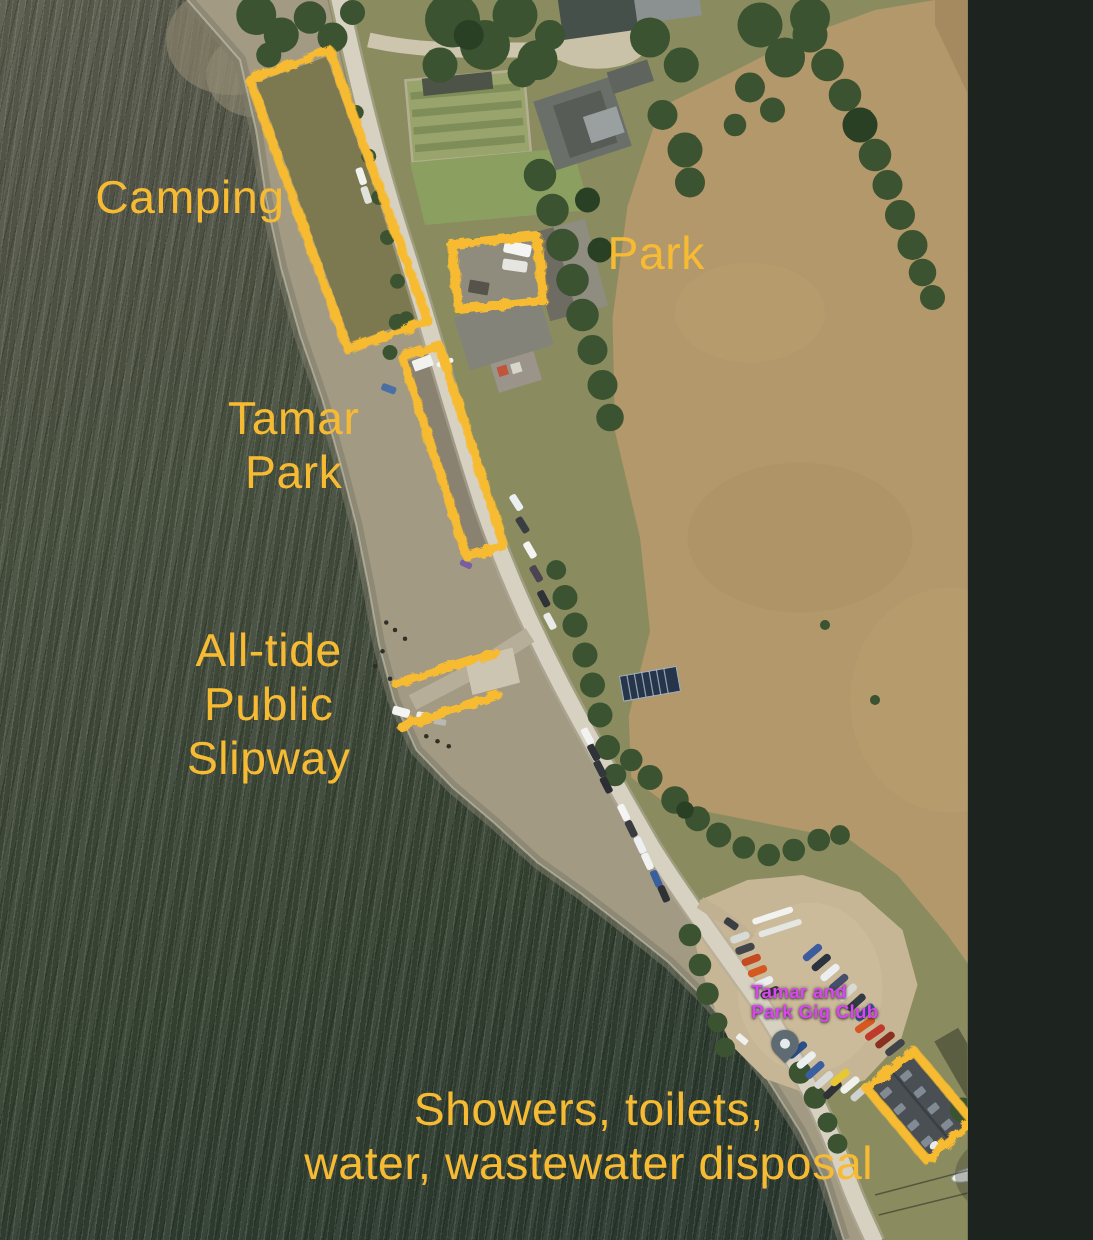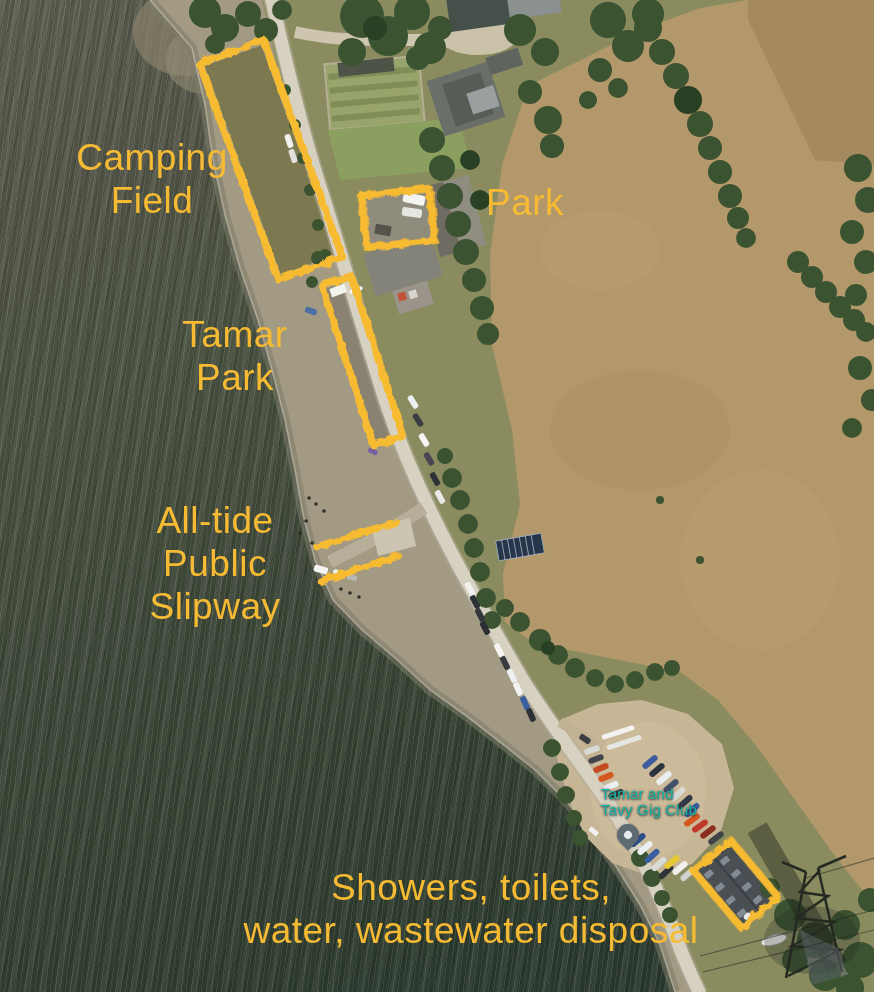--- a/index.html
+++ b/index.html
@@ -1,36 +1,36 @@
 <!DOCTYPE html>
 <html style="--annot: #F7BB33;"><head>
 <meta charset="utf-8">
 <style>
   html,body{margin:0;padding:0;background:#1d241f;}
-  .stage{position:relative;width:874px;height:992px;overflow:hidden;
-         font-family:"Liberation Sans",sans-serif;}
+  .stage{position:relative;width:730px;height:992px;overflow:hidden;
+         font-family:"Liberation Sans",sans-serif;padding-left:44px;}
   
   .water{position:absolute;inset:0;
     background:
       repeating-linear-gradient(97deg, rgba(225,228,210,0.10) 0 1px, rgba(0,0,0,0) 1px 5px),
       repeating-linear-gradient(104deg, rgba(0,0,0,0.14) 0 1px, rgba(0,0,0,0) 1px 7px),
       repeating-linear-gradient(100deg, rgba(255,255,255,0.05) 0 6px, rgba(0,0,0,0.03) 6px 15px),
       linear-gradient(158deg,#5a5c4d 0%, #515446 15%, #48503f 32%, #3e4839 50%, #344131 68%, #2c3a2e 84%, #293730 100%);
   }
   .maplayer,.annotlayer{position:absolute;left:0;top:0;}
   
   .ann-shape{stroke:var(--annot,#F7BB33);fill:none;stroke-width:7.5;
              stroke-linejoin:round;stroke-linecap:round;}
   
   .annot{position:absolute;color:var(--annot,#F7BB33);font-size:37px;line-height:43px;
          text-align:center;font-weight:400;letter-spacing:0.5px;}
   .annot span{display:block;white-space:nowrap;}
   
-  .poi-label{position:absolute;left:601px;top:786px;color:#14b8a6;font-size:15px;
-             line-height:15.5px;font-weight:normal;letter-spacing:0.2px;
+  .poi-label{position:absolute;left:601px;top:786px;color:#d946ef;font-size:15px;
+             line-height:15.5px;font-weight:bold;letter-spacing:0.2px;
              text-shadow:0 1px 2px rgba(40,40,40,.85), 0 0 3px rgba(40,40,40,.6);}
   .poi-label span{display:block;white-space:nowrap;}
   
   .map-pin{position:absolute;left:617px;top:824px;width:22px;height:22px;
            background:#5f6b73;border-radius:50% 50% 50% 0;
            transform:rotate(-45deg);box-shadow:0 0 2px rgba(0,0,0,.4);}
   .map-pin::after{content:"";position:absolute;left:7px;top:7px;width:8px;height:8px;
                   border-radius:50%;background:#e6eaec;}
 </style>
 </head>
@@ -385,21 +385,20 @@
       <rect class="ann-shape" x="364" y="192" width="68" height="52" transform="rotate(-6 398 218)"></rect>
       <rect class="ann-shape" x="347" y="277" width="31" height="168" transform="rotate(-18 362 361)"></rect>
       <rect class="ann-shape" x="712" y="847" width="48" height="74" transform="rotate(-40 736 884)"></rect>
       <path class="ann-shape" d="M317,547 L396,522"></path>
       <path class="ann-shape" d="M321,581 L398,556"></path>
     </g>
   </svg>
 
   <div class="annot" style="left:32px;top:136px;width:240px">
     <span>Camping</span>
-    <span>Field</span>
   </div>
 
   <div class="annot" style="left:405px;top:181px;width:240px">
     <span>Park</span>
   </div>
 
   <div class="annot" style="left:115px;top:313px;width:240px">
     <span>Tamar</span>
     <span>Park</span>
   </div>
@@ -410,17 +409,17 @@
     <span>Slipway</span>
   </div>
 
   <div class="annot" style="left:151px;top:866px;width:640px">
     <span>Showers, toilets,</span>
     <span>water, wastewater disposal</span>
   </div>
 
   <div class="poi-label">
     <span>Tamar and</span>
-    <span>Tavy Gig Club</span>
+    <span>Park Gig Club</span>
   </div>
   <div class="map-pin"></div>
 
 </div>
 
 </body></html>

